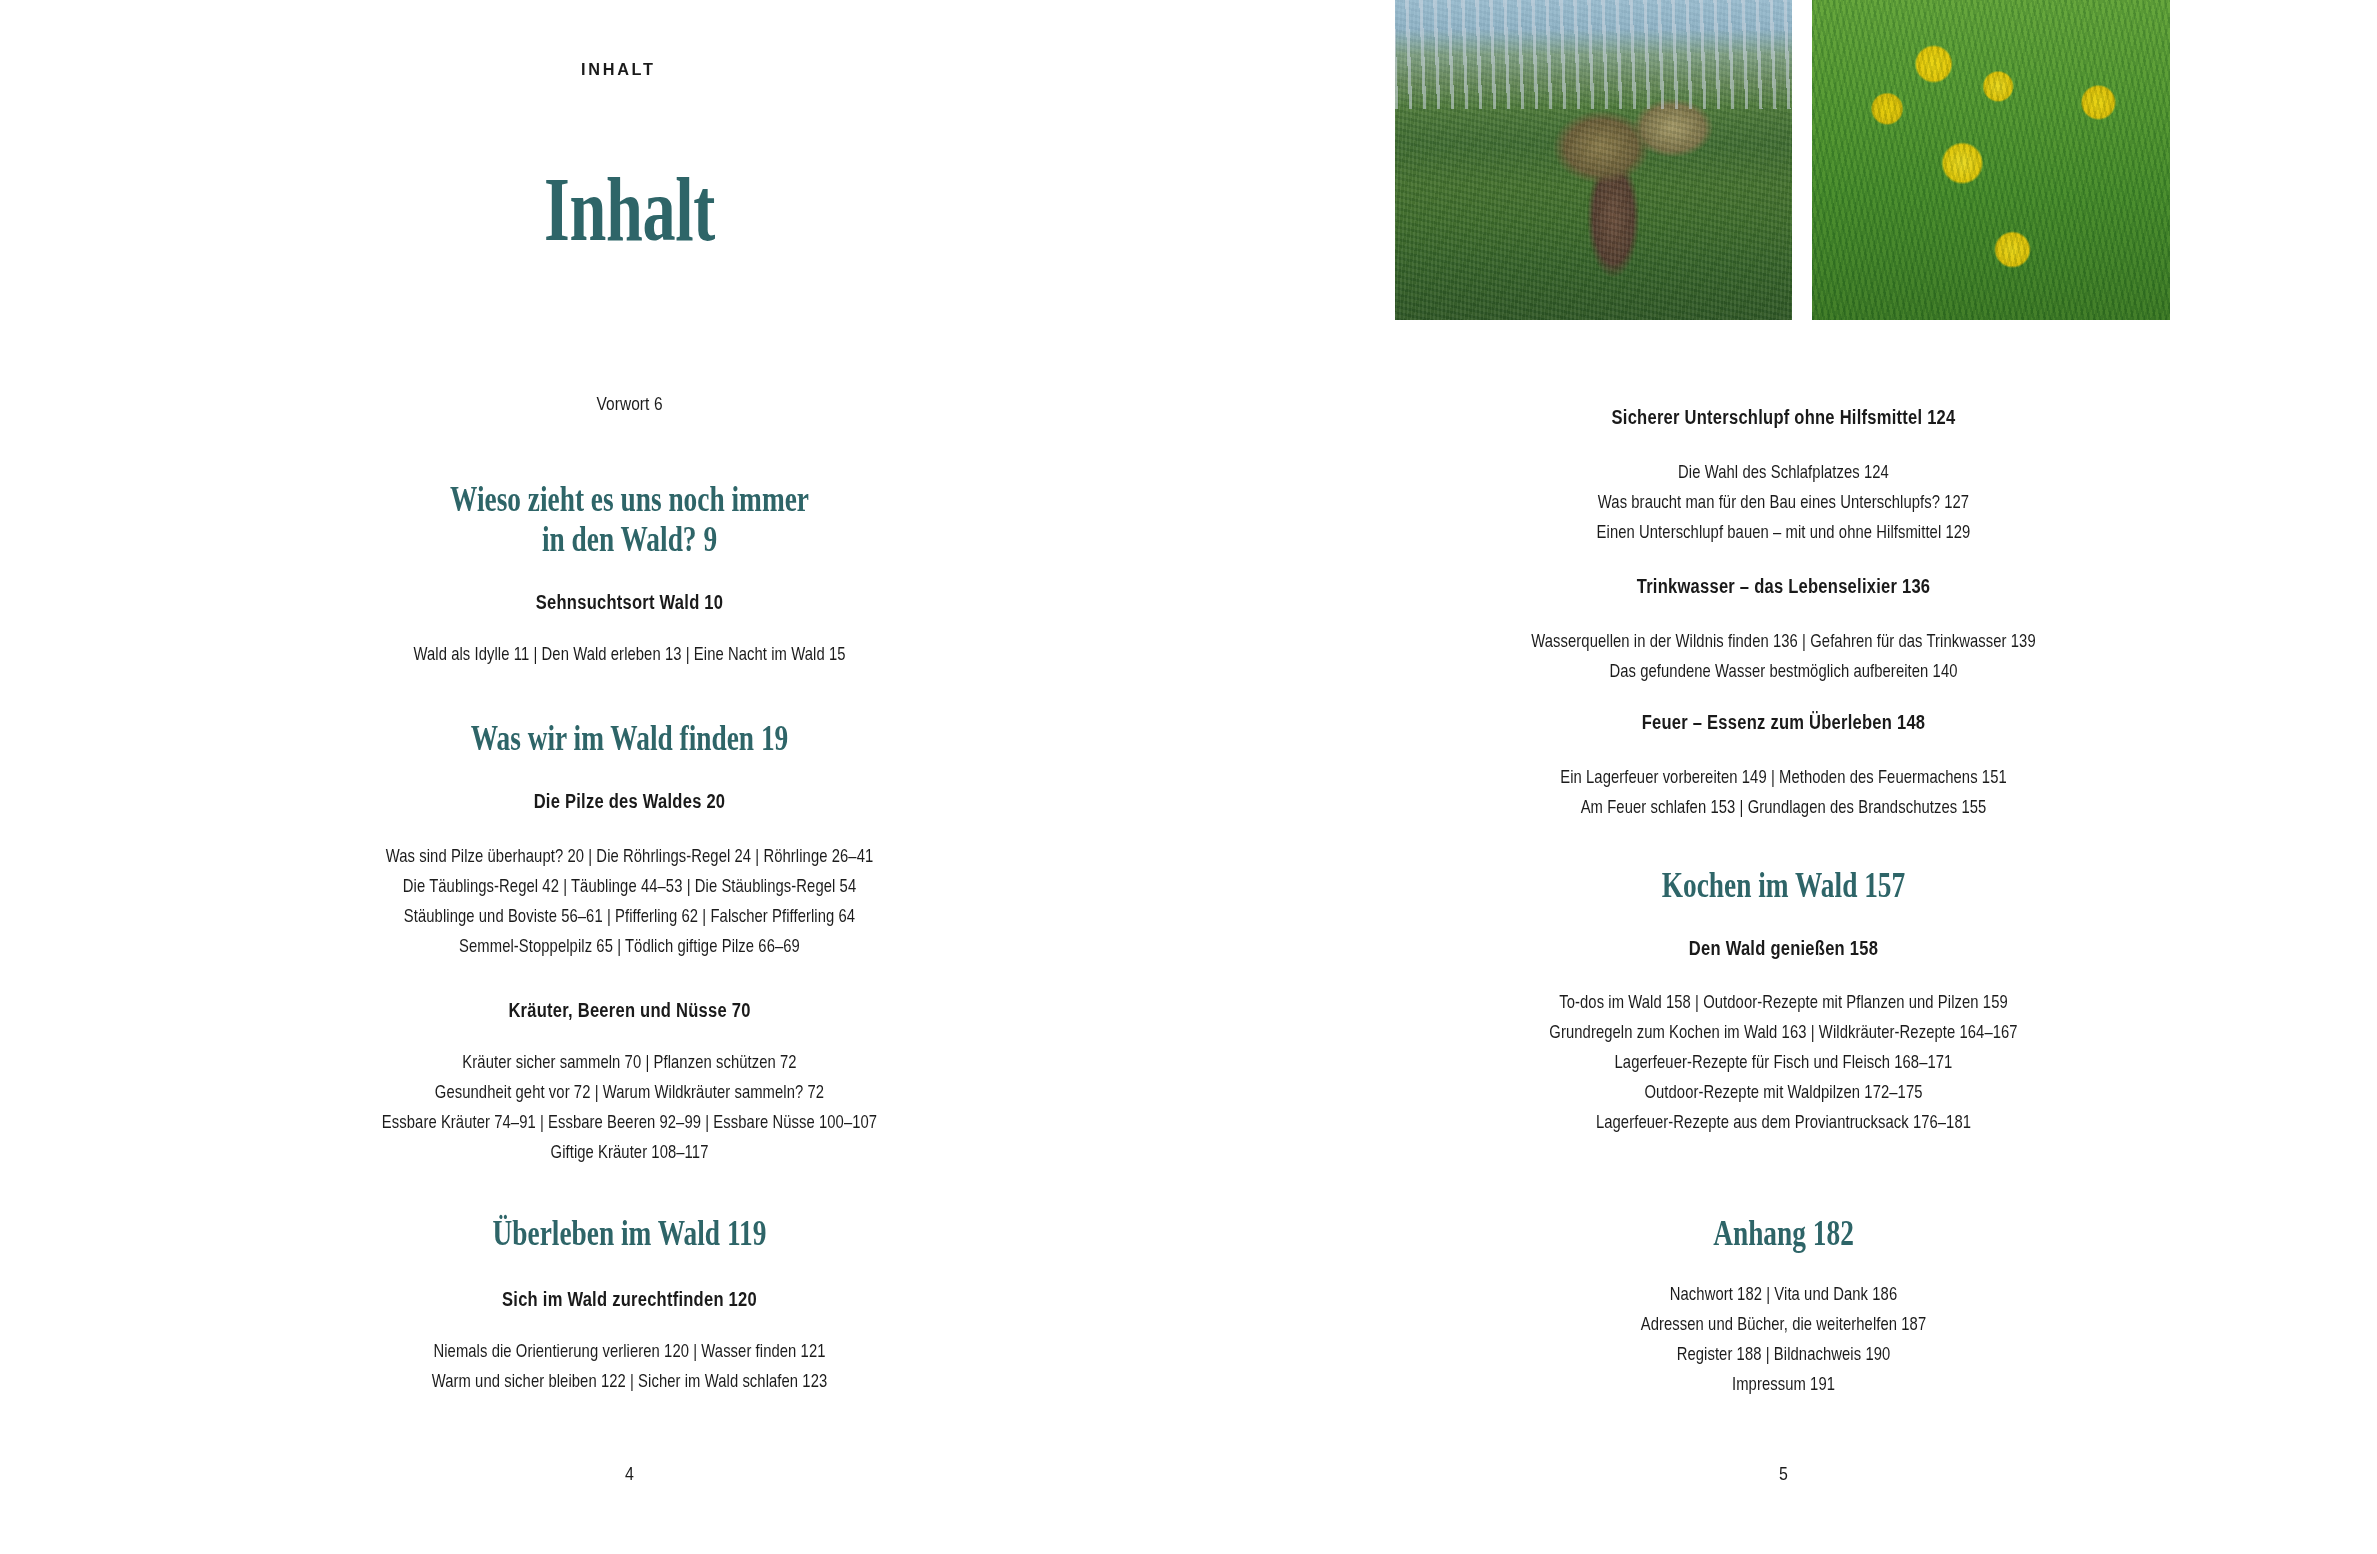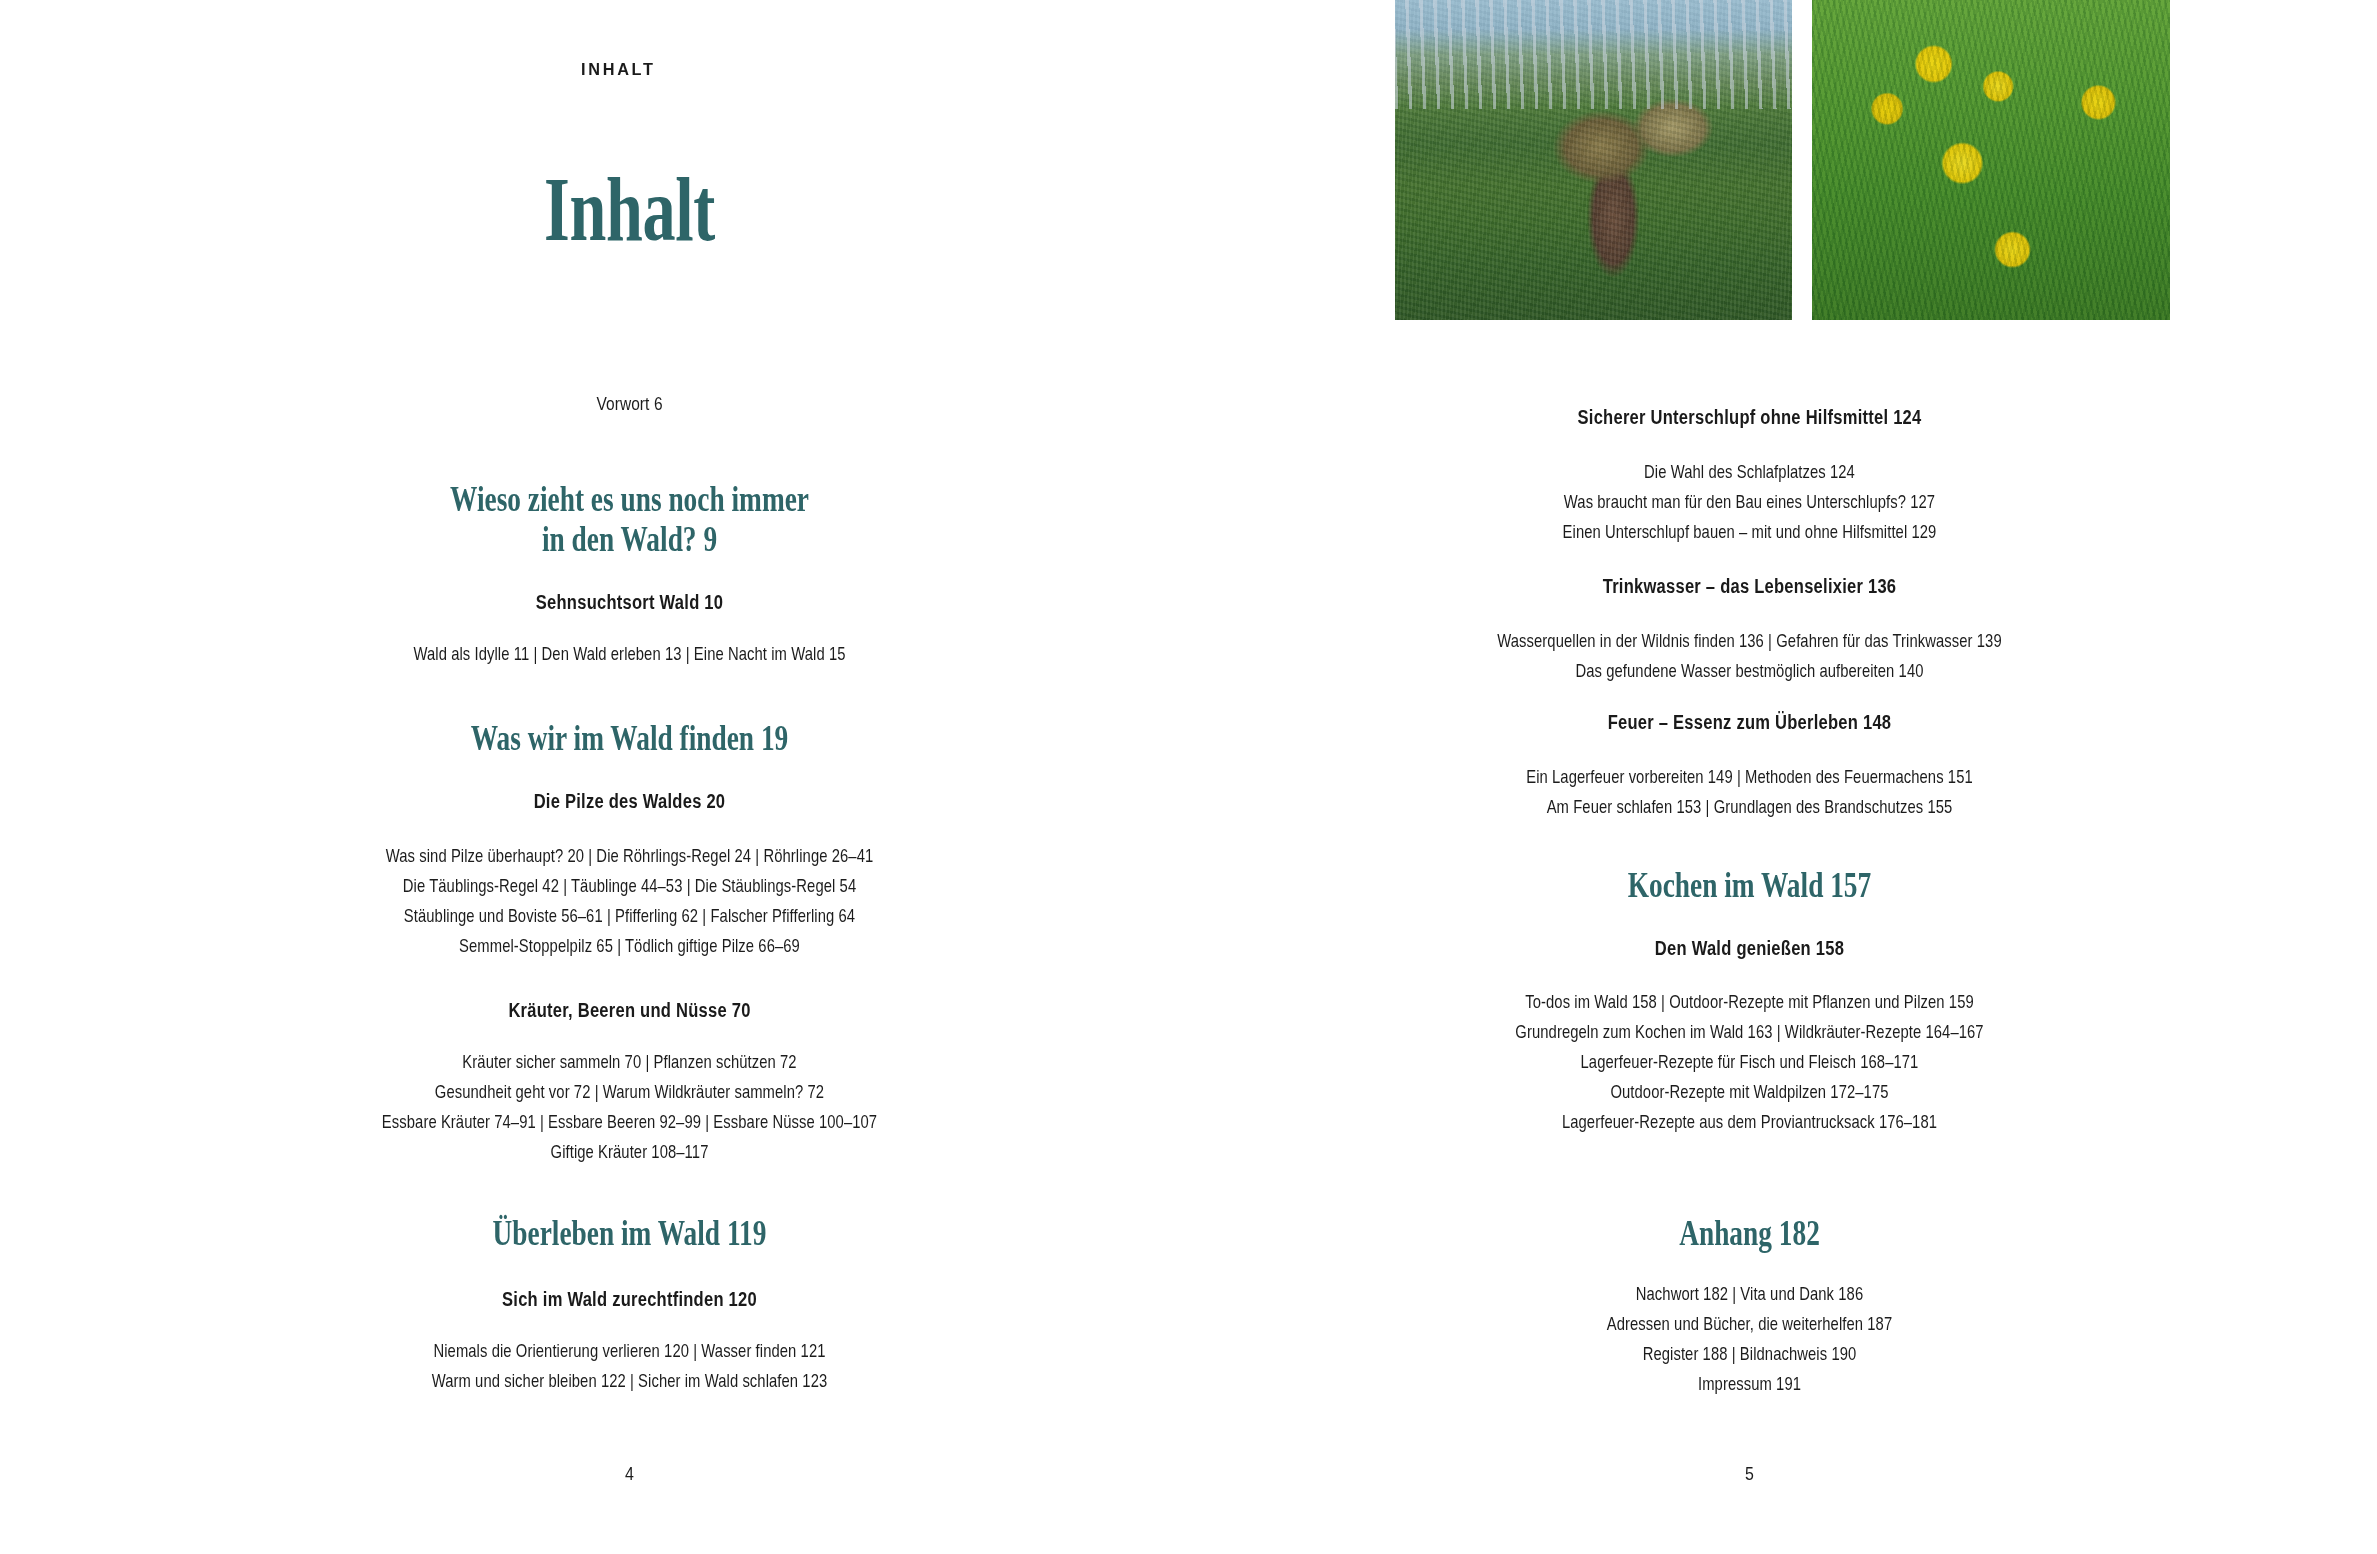--- a/index.html
+++ b/index.html
@@ -16,21 +16,21 @@
     overflow: hidden;
   }
 
   
   .col {
     position: absolute;
     top: 0;
     height: 1555px;
   }
   .col-left  { left: 0px;    width: 1189px; margin-left: 35px; }
-  .col-right { left: 1155px; width: 1189px; }
+  .col-right { left: 1189px; width: 1189px; }
 
   
   .running-head {
     position: absolute;
     left: 546px;
     top: 60px;
     font-size: 16.3px;
     font-weight: 700;
     letter-spacing: 2.7px;
     color: #1b1b1b;

